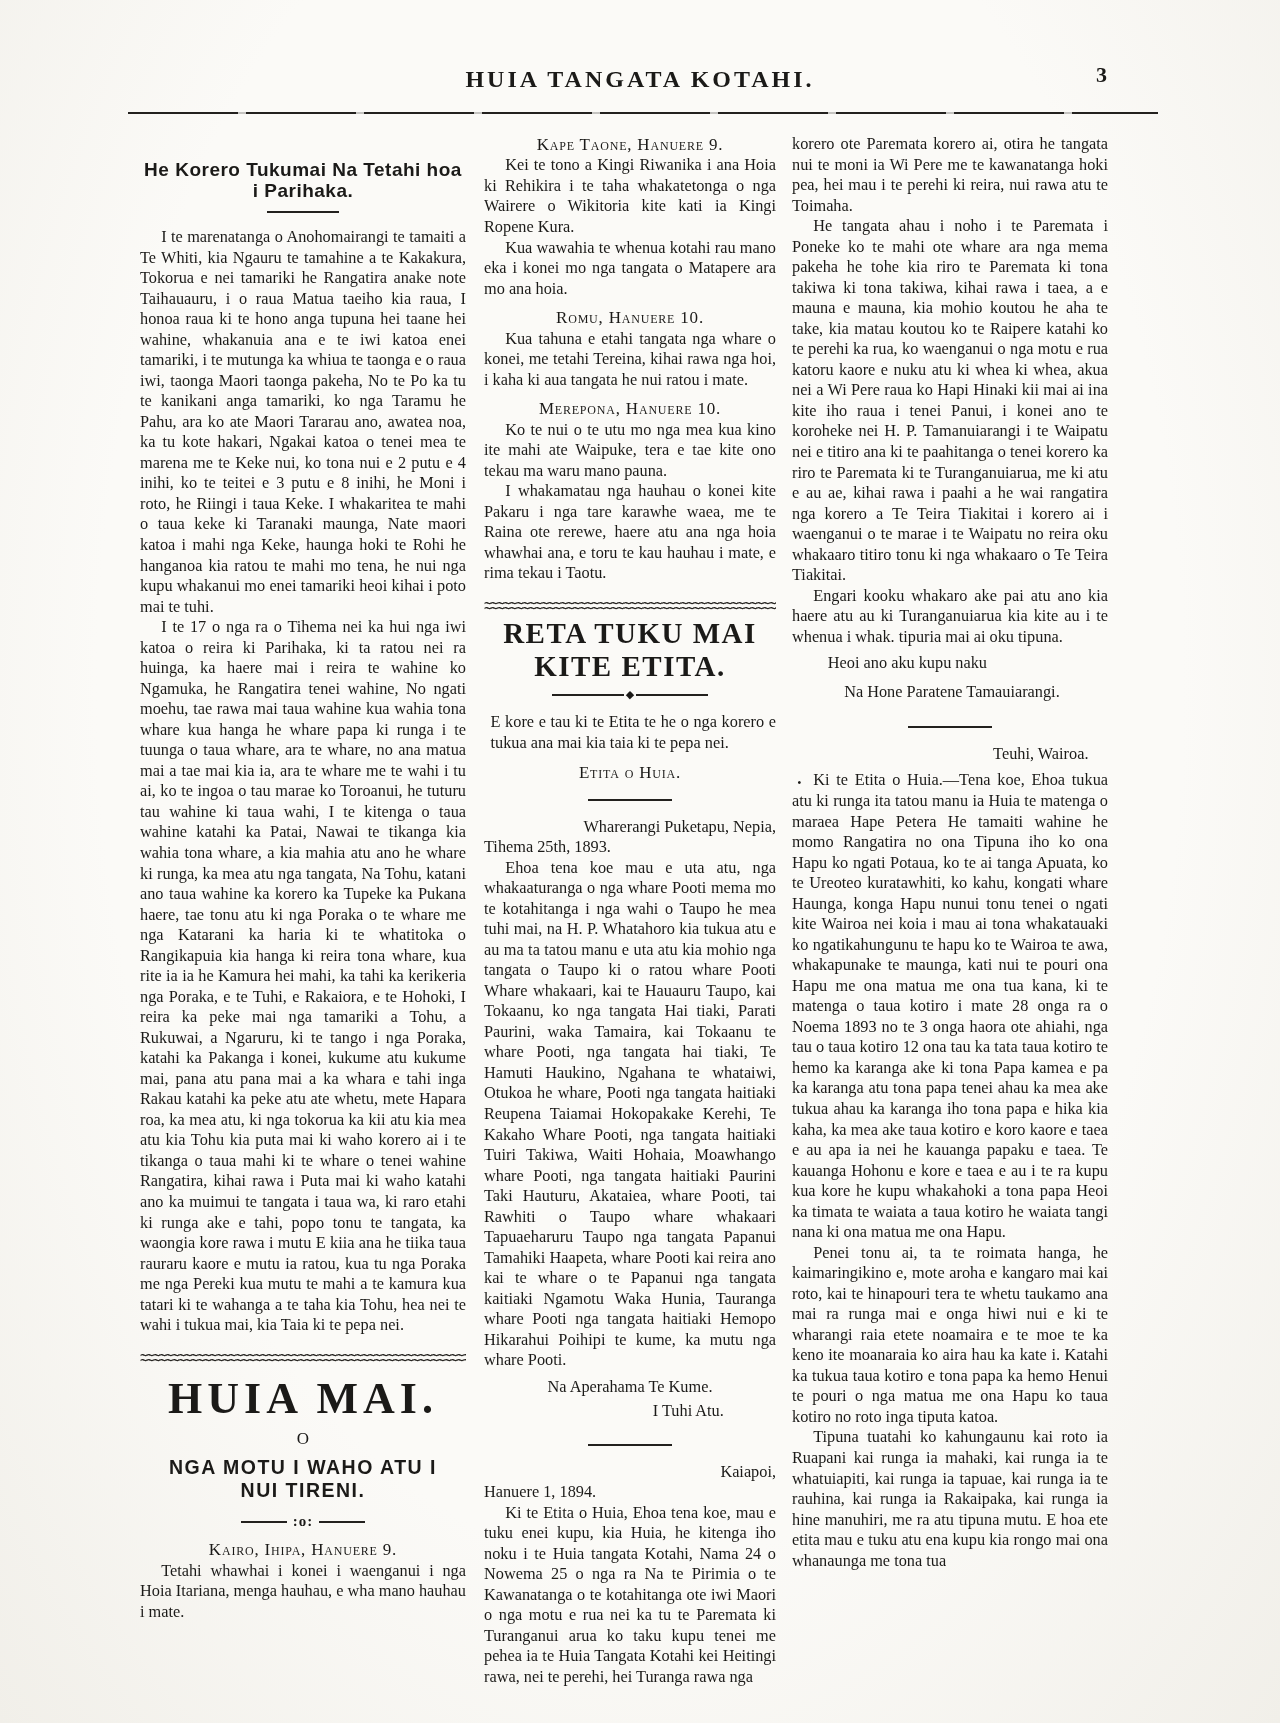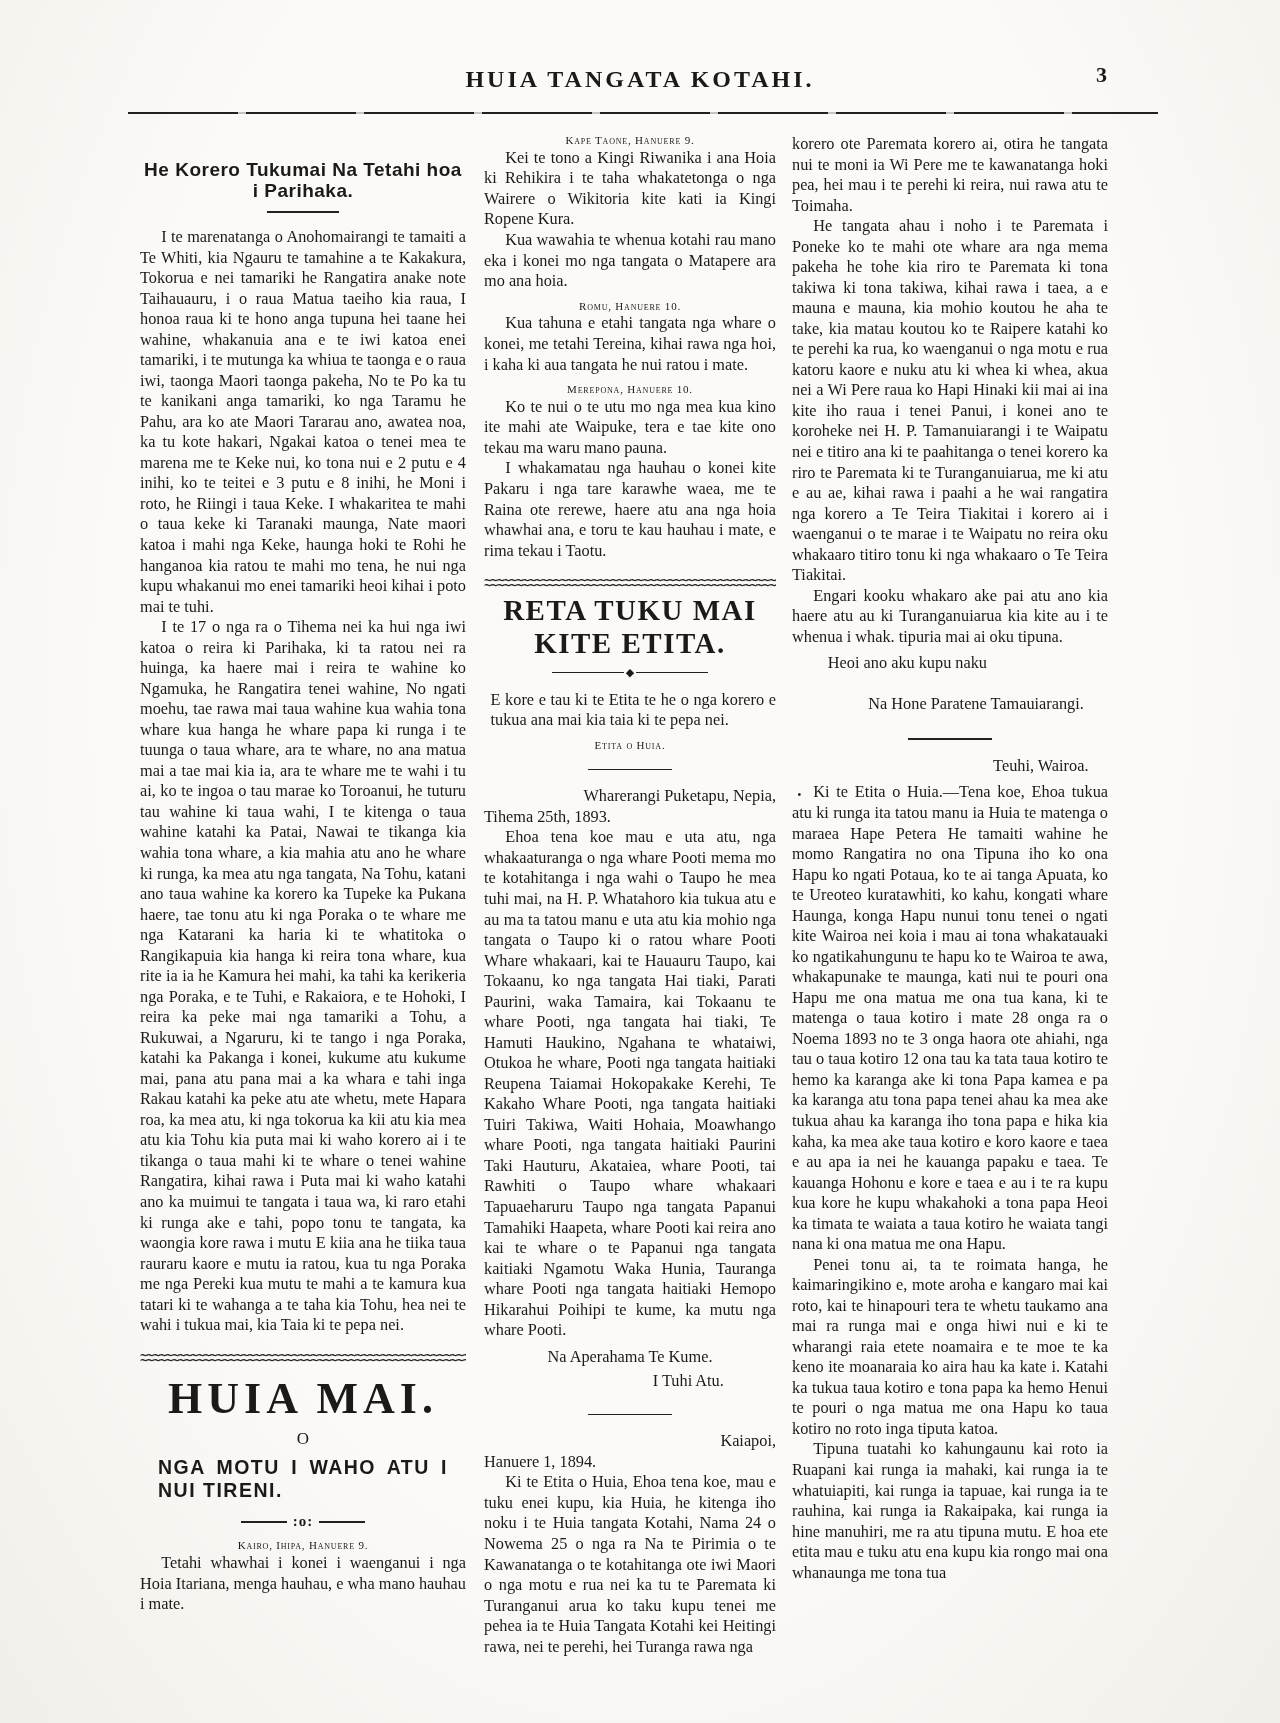--- a/index.html
+++ b/index.html
@@ -32,58 +32,58 @@
   .article-title{
     font-family:"Liberation Sans",sans-serif;font-weight:bold;
     font-size:19px;line-height:1.08;text-align:center;text-indent:0;
     margin:26px 0 10px 0;letter-spacing:0.5px;
   }
   .title-rule{width:72px;height:2px;background:#23211e;margin:0 auto 14px auto;}
   .mini-rule{width:84px;height:1.6px;background:#23211e;margin:16px auto 16px auto;}
   
   .dateline{
     text-align:center;text-indent:0;font-variant:small-caps;
-    letter-spacing:0.8px;font-size:11px;margin-top:8px;
+    letter-spacing:0.8px;font-size:17px;margin-top:8px;
   }
   .sig-center{text-align:center;text-indent:0;margin-top:6px;}
   .sig-right{text-align:right;text-indent:0;padding-right:3.2em;margin-top:4px;}
   .addr1{text-align:right;text-indent:0;margin-top:10px;}
   .addr2{text-align:left;text-indent:0;padding-right:1.6em;}
   
   .wavy{height:11px;overflow:hidden;margin:16px 0 6px 0;}
   .wavy span{
     display:block;white-space:nowrap;overflow:hidden;
     font-family:"DejaVu Sans Mono",monospace;font-weight:bold;
     font-size:13px;line-height:5px;letter-spacing:-1.5px;color:#23211e;text-indent:0;
   }
   
   .waea-title{
     text-align:center;text-indent:0;font-weight:bold;font-size:44px;
     letter-spacing:5px;margin:8px 0 0 0;font-family:"Liberation Serif",serif;
   }
   .waea-o{text-align:center;text-indent:0;font-size:17px;margin:2px 0 6px 0;}
   .waea-sub{
-    text-indent:0;font-family:"Liberation Sans",sans-serif;
+    text-align:center;text-indent:0;font-family:"Liberation Sans",sans-serif;
     font-weight:bold;font-size:19.5px;line-height:1.2;letter-spacing:1.5px;margin:4px 18px;
   }
   .o-divider{display:flex;align-items:center;justify-content:center;gap:6px;margin:10px 0 6px 0;}
   .o-divider .seg{width:46px;height:1.6px;background:#23211e;}
   .o-divider .o-txt{font-weight:bold;font-size:15px;letter-spacing:1px;}
   
   .reta-title{
     text-align:center;text-indent:0;font-weight:bold;font-size:29px;line-height:1.15;
     letter-spacing:1.5px;margin:6px 0 4px 0;font-family:"Liberation Serif",serif;
   }
   .diamond-rule{display:flex;align-items:center;justify-content:center;margin:6px 0 12px 0;}
   .diamond-rule .seg{width:72px;height:1.4px;background:#23211e;}
   .diamond-rule .dia{font-size:11px;padding:0 2px;line-height:1;}
   .notice{padding-left:0.4em;}
   .place-right{text-align:right;text-indent:0;padding-right:1.2em;margin:14px 0 6px 0;}
   .closing1{text-indent:2.2em;text-align:left;margin-top:6px;}
-  .closing2{text-indent:3.2em;text-align:center;margin-top:20px;}
+  .closing2{text-indent:3.2em;text-align:left;margin-top:8px;}
   .bullet-para{position:relative;}
   .bullet-mark{position:absolute;left:-16px;top:7px;font-size:12px;line-height:1;}
 </style>
 </head>
 <body>
 
 <div class="page">
 
   <div class="masthead">
     <span class="title">HUIA TANGATA KOTAHI.</span>

